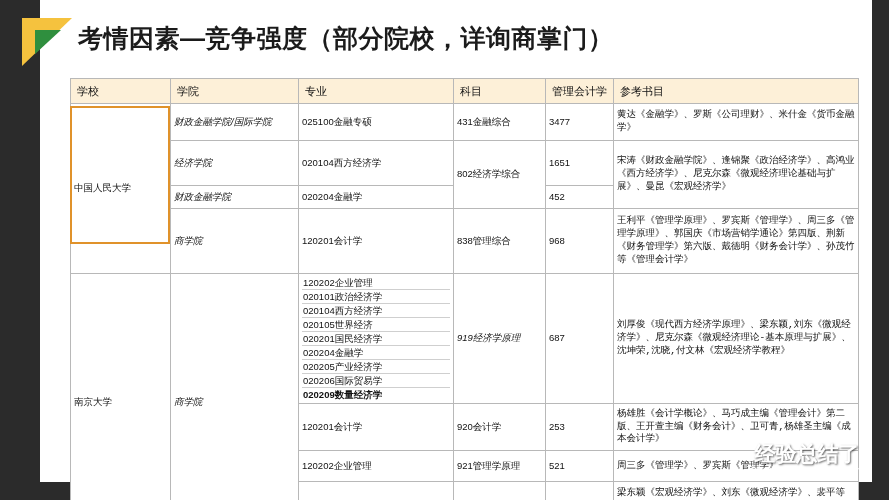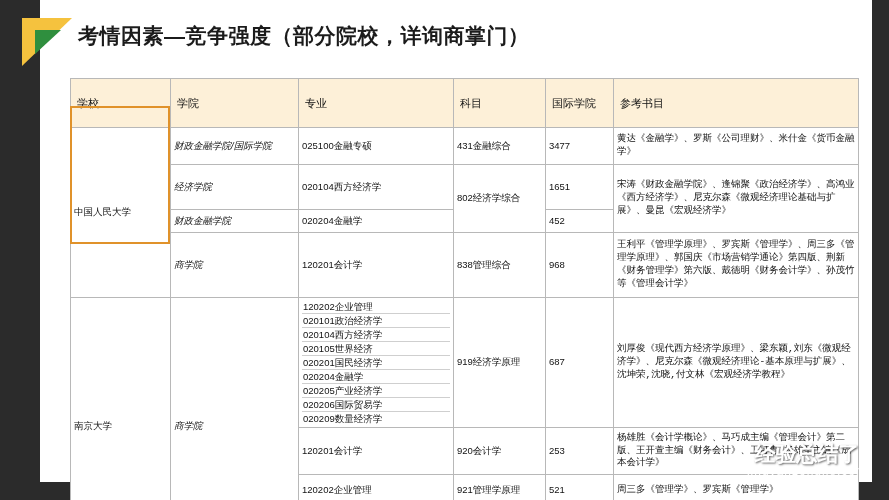--- a/index.html
+++ b/index.html
@@ -52,21 +52,21 @@
     left: 35px; top: 30px;
     width: 0; height: 0;
     border-left: 13px solid #2f8f3e;
     border-right: 13px solid transparent;
     border-top: 12px solid #2f8f3e;
     border-bottom: 12px solid transparent;
   }
   .title {
     position: absolute;
     left: 78px; top: 22px;
-    font-size: 21px;
+    font-size: 25px;
     font-weight: bold;
     color: #1b1b1b;
     letter-spacing: 0.5px;
     white-space: nowrap;
   }
   .table-wrap {
     position: absolute;
     left: 70px; top: 78px;
     width: 788px;
   }
@@ -84,23 +84,23 @@
     vertical-align: middle;
     line-height: 1.35;
     font-weight: normal;
     text-align: left;
   }
   thead td {
     background: #fdf0d8 !important;
     font-size: 11px !important;
     font-weight: normal;
     height: 18px;
-    padding: 15px 6px !important;
-  }
-  td.center { text-align: center; }
+    padding: 3px 6px !important;
+  }
+  td.center { text-align: center; font-style: italic; }
   td.school {
     text-align: center;
     font-size: 11px;
     font-weight: normal;
   }
   td.college {
     text-align: center;
     font-size: 10px;
     font-style: italic;
   }
@@ -111,21 +111,21 @@
   .red { color: #e8381f; }
   .sub-list div {
     border-bottom: 1px solid #cfcfcf;
     padding: 1px 1px;
     height: 11px;
     line-height: 11px;
     font-size: 9.5px;
     white-space: nowrap;
     overflow: hidden;
   }
-  .sub-list div:last-child { border-bottom: none; }
+  .sub-list div:last-child { border-bottom: none; font-weight: bold; }
   td.nopad { padding: 0; }
   .hl-box {
     position: absolute;
     left: 70px; top: 106px;
     width: 100px; height: 138px;
     border: 2px solid #e0922a;
     box-sizing: border-box;
     pointer-events: none;
   }
   .watermark {
@@ -168,21 +168,21 @@
         <col style="width:92px">
         <col style="width:68px">
         <col style="width:245px">
       </colgroup>
       <thead>
         <tr>
           <td>学校</td>
           <td>学院</td>
           <td>专业</td>
           <td>科目</td>
-          <td>国际学院</td>
+          <td>管理会计学</td>
           <td>参考书目</td>
         </tr>
       </thead>
       <tbody>
 
         <tr>
           <td class="school" rowspan="4">中国人民大学</td>
           <td class="college" style="height:32px">财政金融学院/国际学院</td>
           <td class="major">025100金融专硕</td>
           <td class="subject">431金融综合</td>

